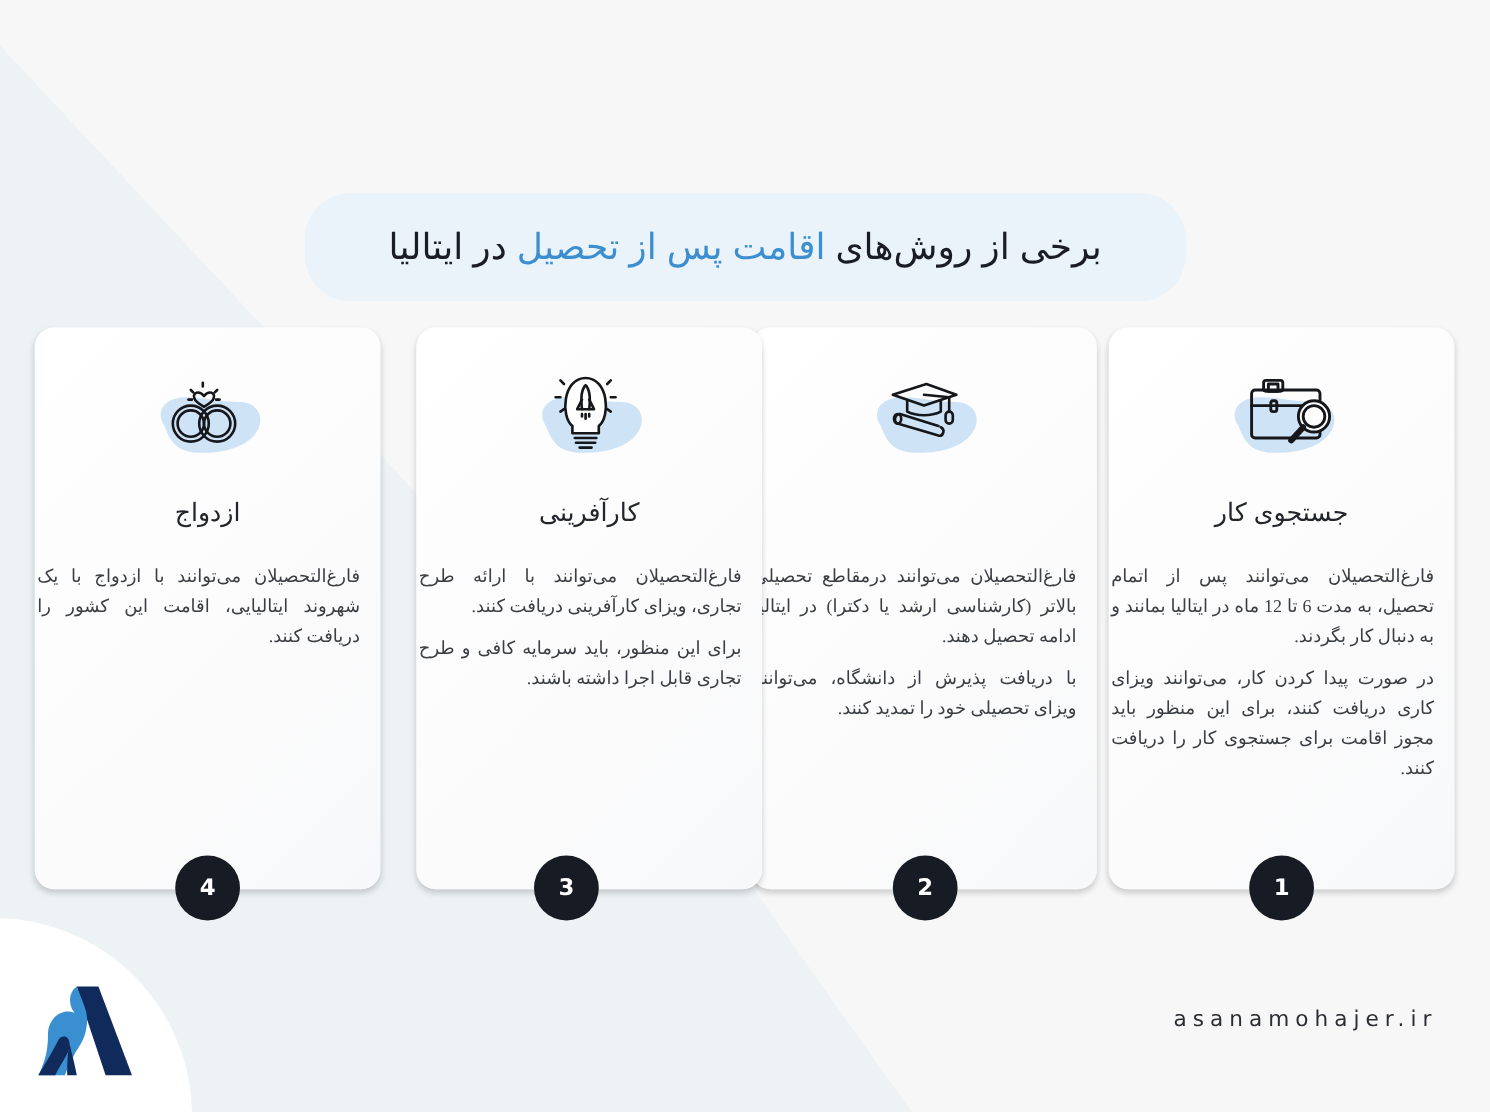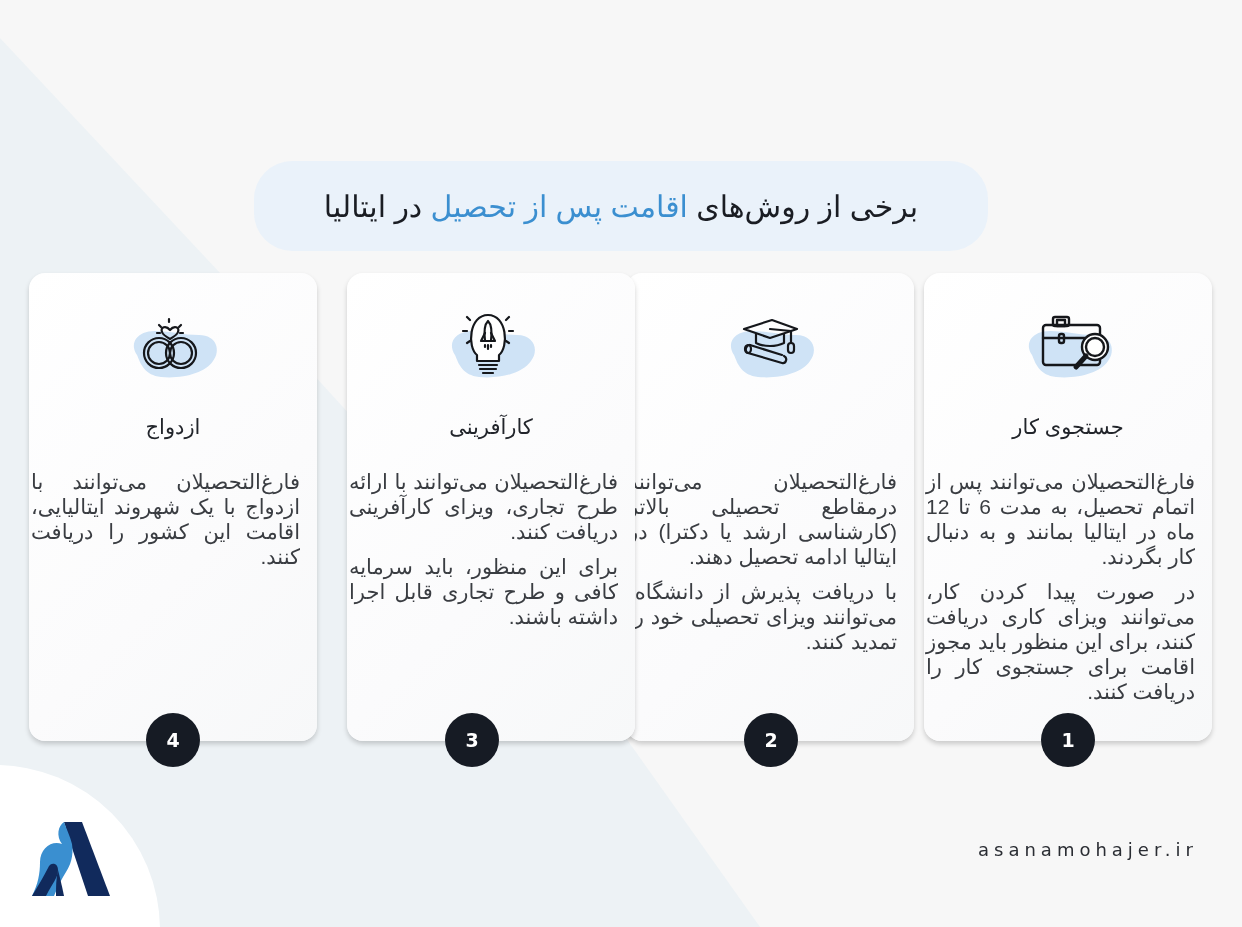--- a/index.html
+++ b/index.html
@@ -37,22 +37,22 @@
     width:100px; height:80px;
   }
   .card h2 {
     position:absolute; top:142px; left:0; right:0; margin:0;
     text-align:center; font-size:21px; font-weight:normal; color:#22252b;
     direction:rtl; font-family:Liberation Sans, sans-serif;
   }
   .card .body {
     position:absolute; top:196px; left:2px; right:17px;
     direction:rtl; text-align:justify;
-    font-size:21px; line-height:25px; color:#3a3d42;
-    font-family:Liberation Sans, sans-serif;
+    font-size:15px; line-height:25px; color:#3a3d42;
+    font-family:Liberation Serif, serif;
   }
   .card .body p { margin:0 0 10px 0; text-align-last:right; }
   .num {
     position:absolute; width:54px; height:54px; border-radius:50%;
     background:#161b24; color:#fff; top:713px;
     display:flex; align-items:center; justify-content:center;
     font-size:19px; font-weight:bold; font-family:"DejaVu Sans", sans-serif;
   }
   .site {
     position:absolute; left:978px; top:839px;

